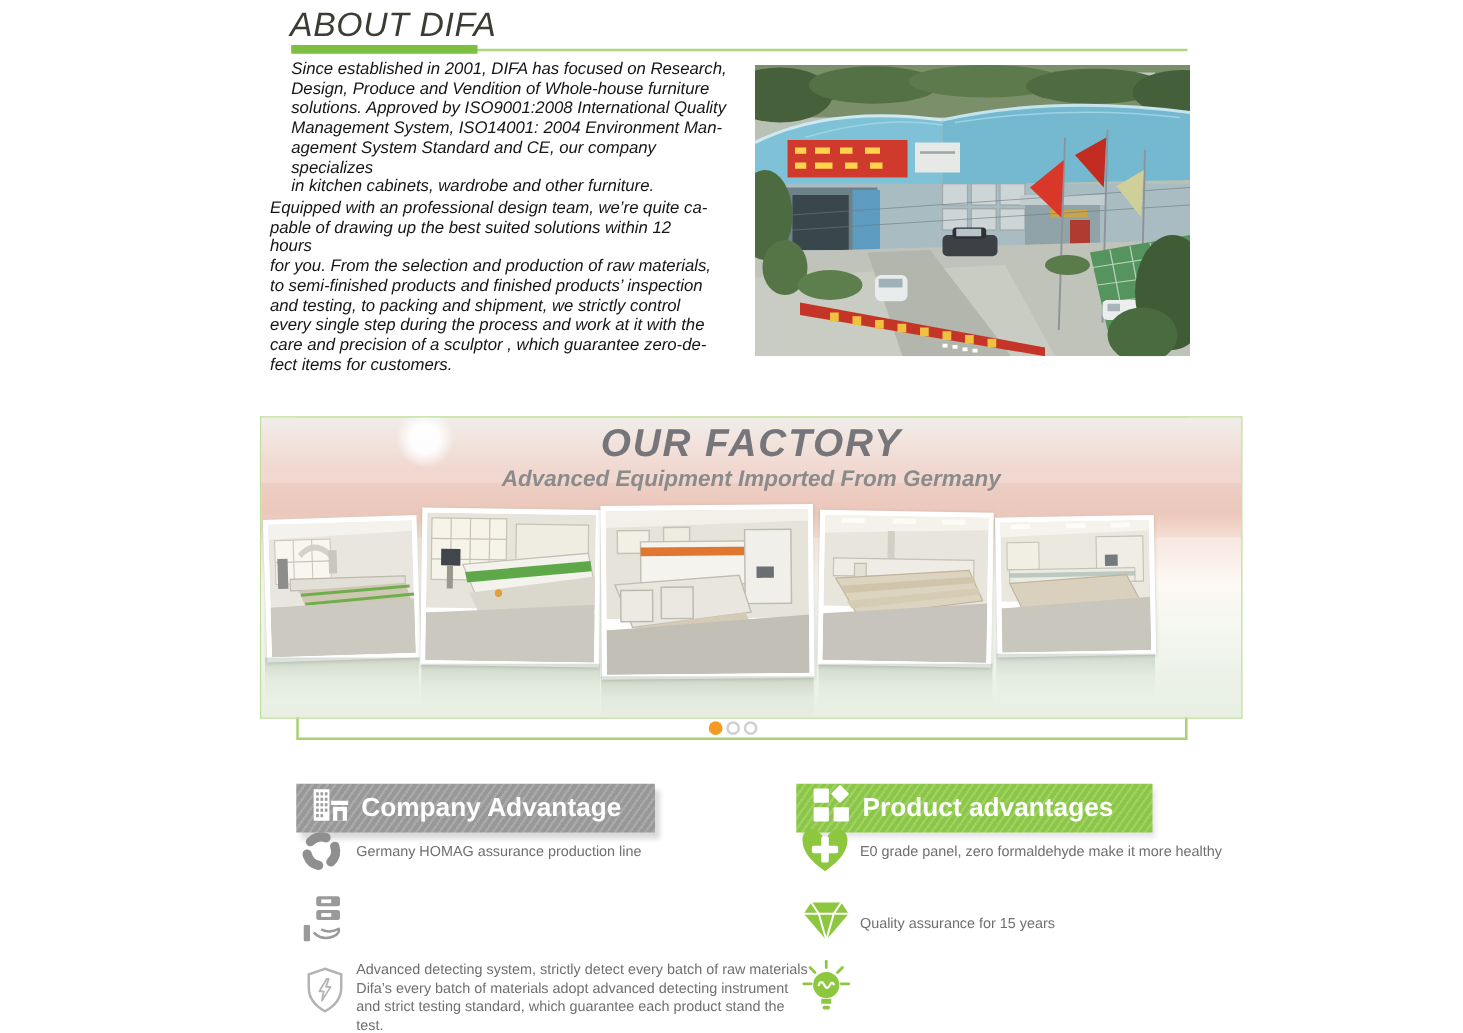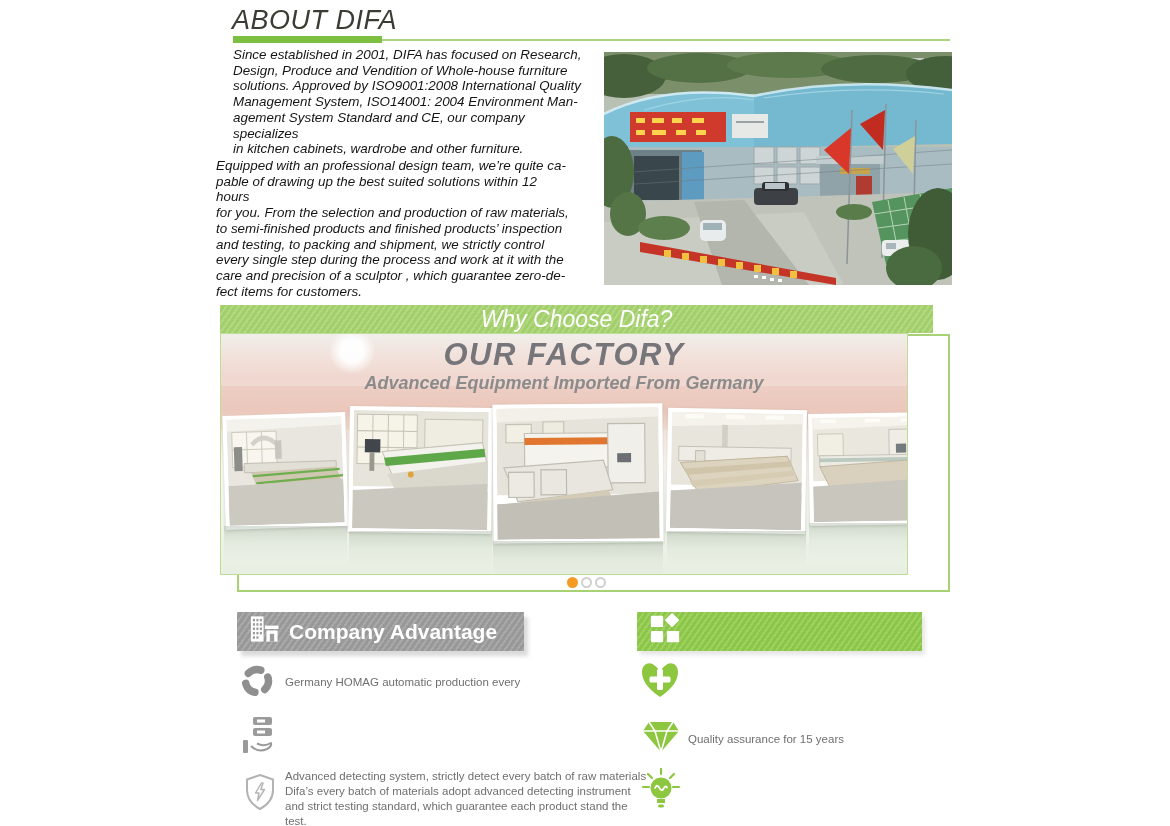--- a/index.html
+++ b/index.html
@@ -16,21 +16,21 @@
   .para2 { left:216px; top:158px; }
   .about-photo { left:604px; top:52px; width:348px; height:233px; overflow:hidden; }
   .about-photo svg { display:block; }
 
   
   .why-banner { left:220px; top:305px; width:713px; height:28px;
     background:#a5d36e;
     background-image:repeating-linear-gradient(125deg, rgba(255,255,255,.14) 0 2px, rgba(0,0,0,.02) 2px 5px);
     color:#fff; font-style:italic; font-size:23px; text-align:center; line-height:28px; z-index:3; }
   .why-frame { left:237px; top:334px; width:713px; height:258px; border:2px solid #a6d274; z-index:1; background:#fff; }
-  .why-content { left:220px; top:333px; width:688px; height:242px; border:1px solid #bedd97; z-index:2; overflow:hidden;
+  .why-content { left:208px; top:333px; width:786px; height:242px; border:1px solid #bedd97; z-index:2; overflow:hidden;
     background:linear-gradient(180deg,#f0eeea 0%, #f2e3dd 8%, #f0d7cf 18%, #f3ddd4 28%, #f8e9e2 42%, #fdf8f4 55%, #f5f7f1 70%, #edf2e8 85%, #e8efe2 100%); }
   .glow-ball { position:absolute; left:108px; top:-6px; width:46px; height:46px; border-radius:50%;
     background:radial-gradient(circle, rgba(255,255,255,.95) 0 35%, rgba(255,255,255,0) 72%); }
   .fade-band { position:absolute; left:0; top:52px; width:100%; height:44px;
     background:linear-gradient(180deg, rgba(205,110,88,.10), rgba(205,110,88,.22) 55%, rgba(222,160,110,.12)); }
   .factory-title { position:absolute; left:0; top:3px; width:100%; text-align:center;
     font-weight:bold; font-style:italic; font-size:31px; color:#75757a; letter-spacing:1.5px; }
   .factory-subtitle { position:absolute; left:0; top:39px; width:100%; text-align:center;
     font-weight:bold; font-style:italic; font-size:18px; color:#8b8b8b; }
   .slide { position:absolute; background:#fff; padding:4px; box-shadow:0 1px 3px rgba(110,125,105,.35); }
@@ -50,21 +50,21 @@
   .sl1 { --acc:#6fae4e; } .sl2 { --acc:#5ea84a; } .sl3 { --acc:#e0762f; } .sl4 { --acc:#c9b98a; } .sl5 { --acc:#9db3a8; }
 
   .dots { left:567px; top:577px; display:flex; gap:3px; z-index:4; }
   .dot { width:11px; height:11px; border-radius:50%; cursor:pointer; }
   .dot-active { background:#f59a23; }
   .dot-inactive { background:#fff; border:2px solid #d0d0d0; }
 
   
   .adv-banner { height:39px; display:flex; align-items:center; padding-left:12px; gap:9px;
     color:#fff; font-weight:bold; font-size:21px;
-    background-image:repeating-linear-gradient(125deg, rgba(255,255,255,.12) 0 2px, rgba(0,0,0,.03) 2px 5px); }
+    background-image:repeating-linear-gradient(125deg, rgba(255,255,255,.12) 0 2px, rgba(0,0,0,.03) 2px 5px);margin-top:15px; }
   .adv-gray  { left:237px; top:612px; width:287px; background-color:#9d9d9d; box-shadow:4px 5px 4px rgba(0,0,0,.15); }
   .adv-green { left:637px; top:612px; width:285px; background-color:#90cc4a; box-shadow:3px 4px 4px rgba(0,0,0,.10); }
   .adv-text { font-size:11.5px; color:#6f6f6f; white-space:pre-line; line-height:17px; }
   .ca-i1 { left:239px; top:663px; } .ca-t1 { left:285px; top:674px; }
   .ca-i2 { left:240px; top:715px; } .ca-t2 { left:285px; top:720px; line-height:19px; }
   .ca-i3 { left:241px; top:772px; } .ca-t3 { left:285px; top:769px; line-height:15px; }
   .pa-i1 { left:639px; top:660px; } .pa-t1 { left:688px; top:674px; }
   .pa-i2 { left:641px; top:717px; } .pa-t2 { left:688px; top:731px; }
   .pa-i3 { left:641px; top:768px; } .pa-t3 { left:688px; top:768px; line-height:16px; }
 </style>
@@ -182,21 +182,20 @@
         </g>
       <g fill="#ffffff">
           <rect x="150" y="223" width="4" height="3"></rect>
           <rect x="158" y="224" width="4" height="3"></rect>
           <rect x="166" y="226" width="4" height="3"></rect>
           <rect x="174" y="227" width="4" height="3"></rect>
         </g>
     </svg>
   </div>
 
-  <div class="abs why-banner">Why Choose Difa?</div>
   <div class="abs why-frame"></div>
 
   <div class="abs why-content">
     <div class="glow-ball"></div>
     <div class="fade-band"></div>
     <div class="factory-title">OUR FACTORY</div>
     <div class="factory-subtitle">Advanced  Equipment Imported From Germany</div>
 
     <div class="slide s1 sl1">
       <svg viewBox="0 0 140 115" preserveAspectRatio="none">
@@ -322,21 +321,21 @@
       </svg>
     </span>
     <span>Company Advantage</span>
   </div>
 
   <div class="abs ca-i1">
     <svg width="36" height="36" viewBox="0 0 36 36">
       <circle cx="18" cy="18" r="11.5" fill="none" stroke="#8f8f8f" stroke-width="7.5" stroke-dasharray="13.5 10.6" stroke-linecap="round" transform="rotate(-20 18 18)"></circle>
     </svg>
   </div>
-  <div class="abs adv-text ca-t1">Germany HOMAG automatic production every</div>
+  <div class="abs adv-text ca-t1">Germany HOMAG assurance production line</div>
 
   <div class="abs ca-i2">
     <svg width="38" height="40" viewBox="0 0 38 40">
       <rect x="13" y="2" width="19" height="8" rx="2" fill="#9a9a9a"></rect>
         <rect x="17" y="4.5" width="8" height="3" fill="#fff"></rect>
       <rect x="13" y="13" width="19" height="8" rx="2" fill="#9a9a9a"></rect>
         <rect x="17" y="15.5" width="8" height="3" fill="#fff"></rect>
       <rect x="3" y="25" width="5" height="13" rx="1" fill="#9a9a9a"></rect>
       <path d="M11 31 q7 7 16 3 q5 -2.5 4 -6 q-7 4 -14 0.5" fill="none" stroke="#9a9a9a" stroke-width="2" stroke-linejoin="round"></path>
     </svg>
@@ -357,29 +356,31 @@
     <span>
       <svg width="32" height="32" viewBox="0 0 34 34">
         <g fill="#fff">
           <rect x="2" y="3" width="13" height="12" rx="1"></rect>
           <rect x="2" y="19" width="13" height="12" rx="1"></rect>
           <rect x="19" y="19" width="13" height="12" rx="1"></rect>
           <rect x="19" y="2" width="11" height="11" rx="1" transform="rotate(45 24.5 7.5)"></rect>
         </g>
       </svg>
     </span>
+    <span>Product advantages</span>
   </div>
 
   <div class="abs pa-i1">
     <svg width="42" height="40" viewBox="0 0 42 40">
       <path d="M21 37 C8 28 3 20 3 12 C3 5 9 1.5 13.5 4 C17 6 19.5 8.8 21 12 C22.5 8.8 25 6 28.5 4 C33 1.5 39 5 39 12 C39 20 34 28 21 37 Z" fill="#8dc63f"></path>
       <rect x="18" y="9" width="6" height="21" rx="1.5" fill="#fff"></rect>
       <rect x="10.5" y="16.5" width="21" height="6" rx="1.5" fill="#fff"></rect>
     </svg>
   </div>
+  <div class="abs adv-text pa-t1">E0 grade panel, zero formaldehyde make it more healthy</div>
 
   <div class="abs pa-i2">
     <svg width="40" height="38" viewBox="0 0 40 38">
       <polygon points="8,5 32,5 38,14 20,35 2,14" fill="#8dc63f"></polygon>
       <path d="M2 14 H38 M8 5 L14 14 L20 35 M32 5 L26 14 L20 35" stroke="#fff" stroke-width="1.6" fill="none"></path>
     </svg>
   </div>
   <div class="abs adv-text pa-t2">Quality assurance for 15 years</div>
 
   <div class="abs pa-i3">

